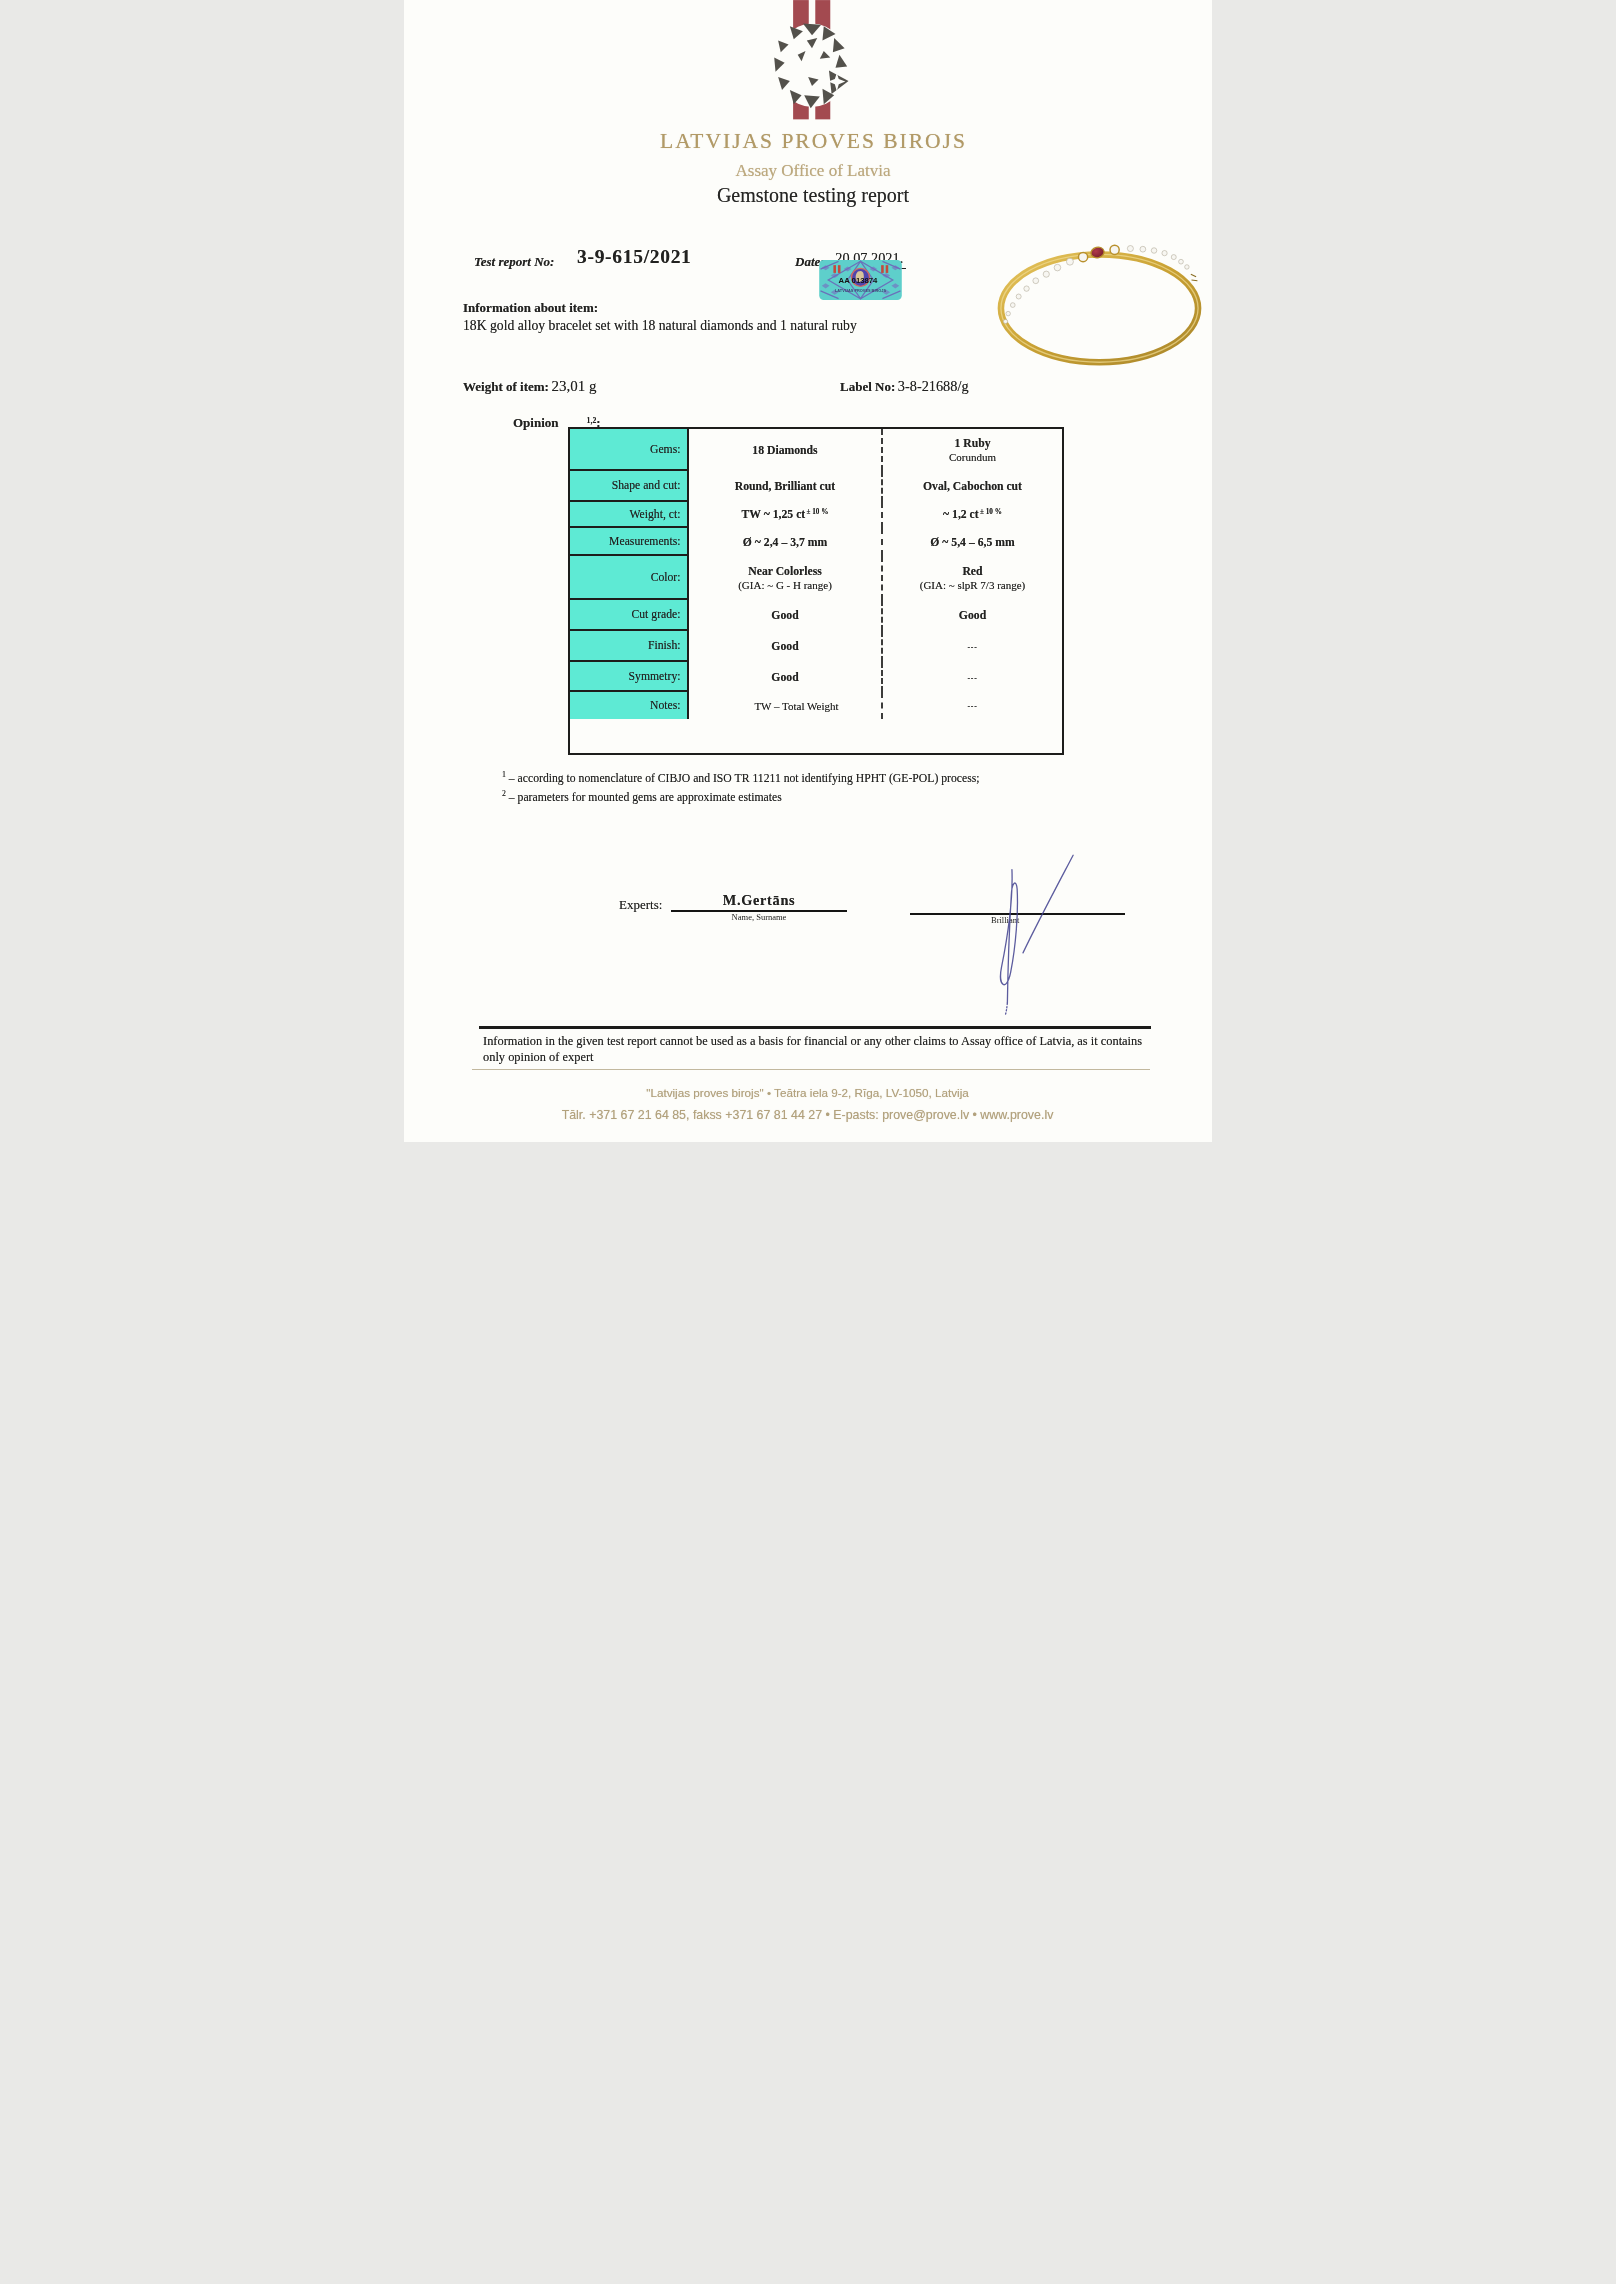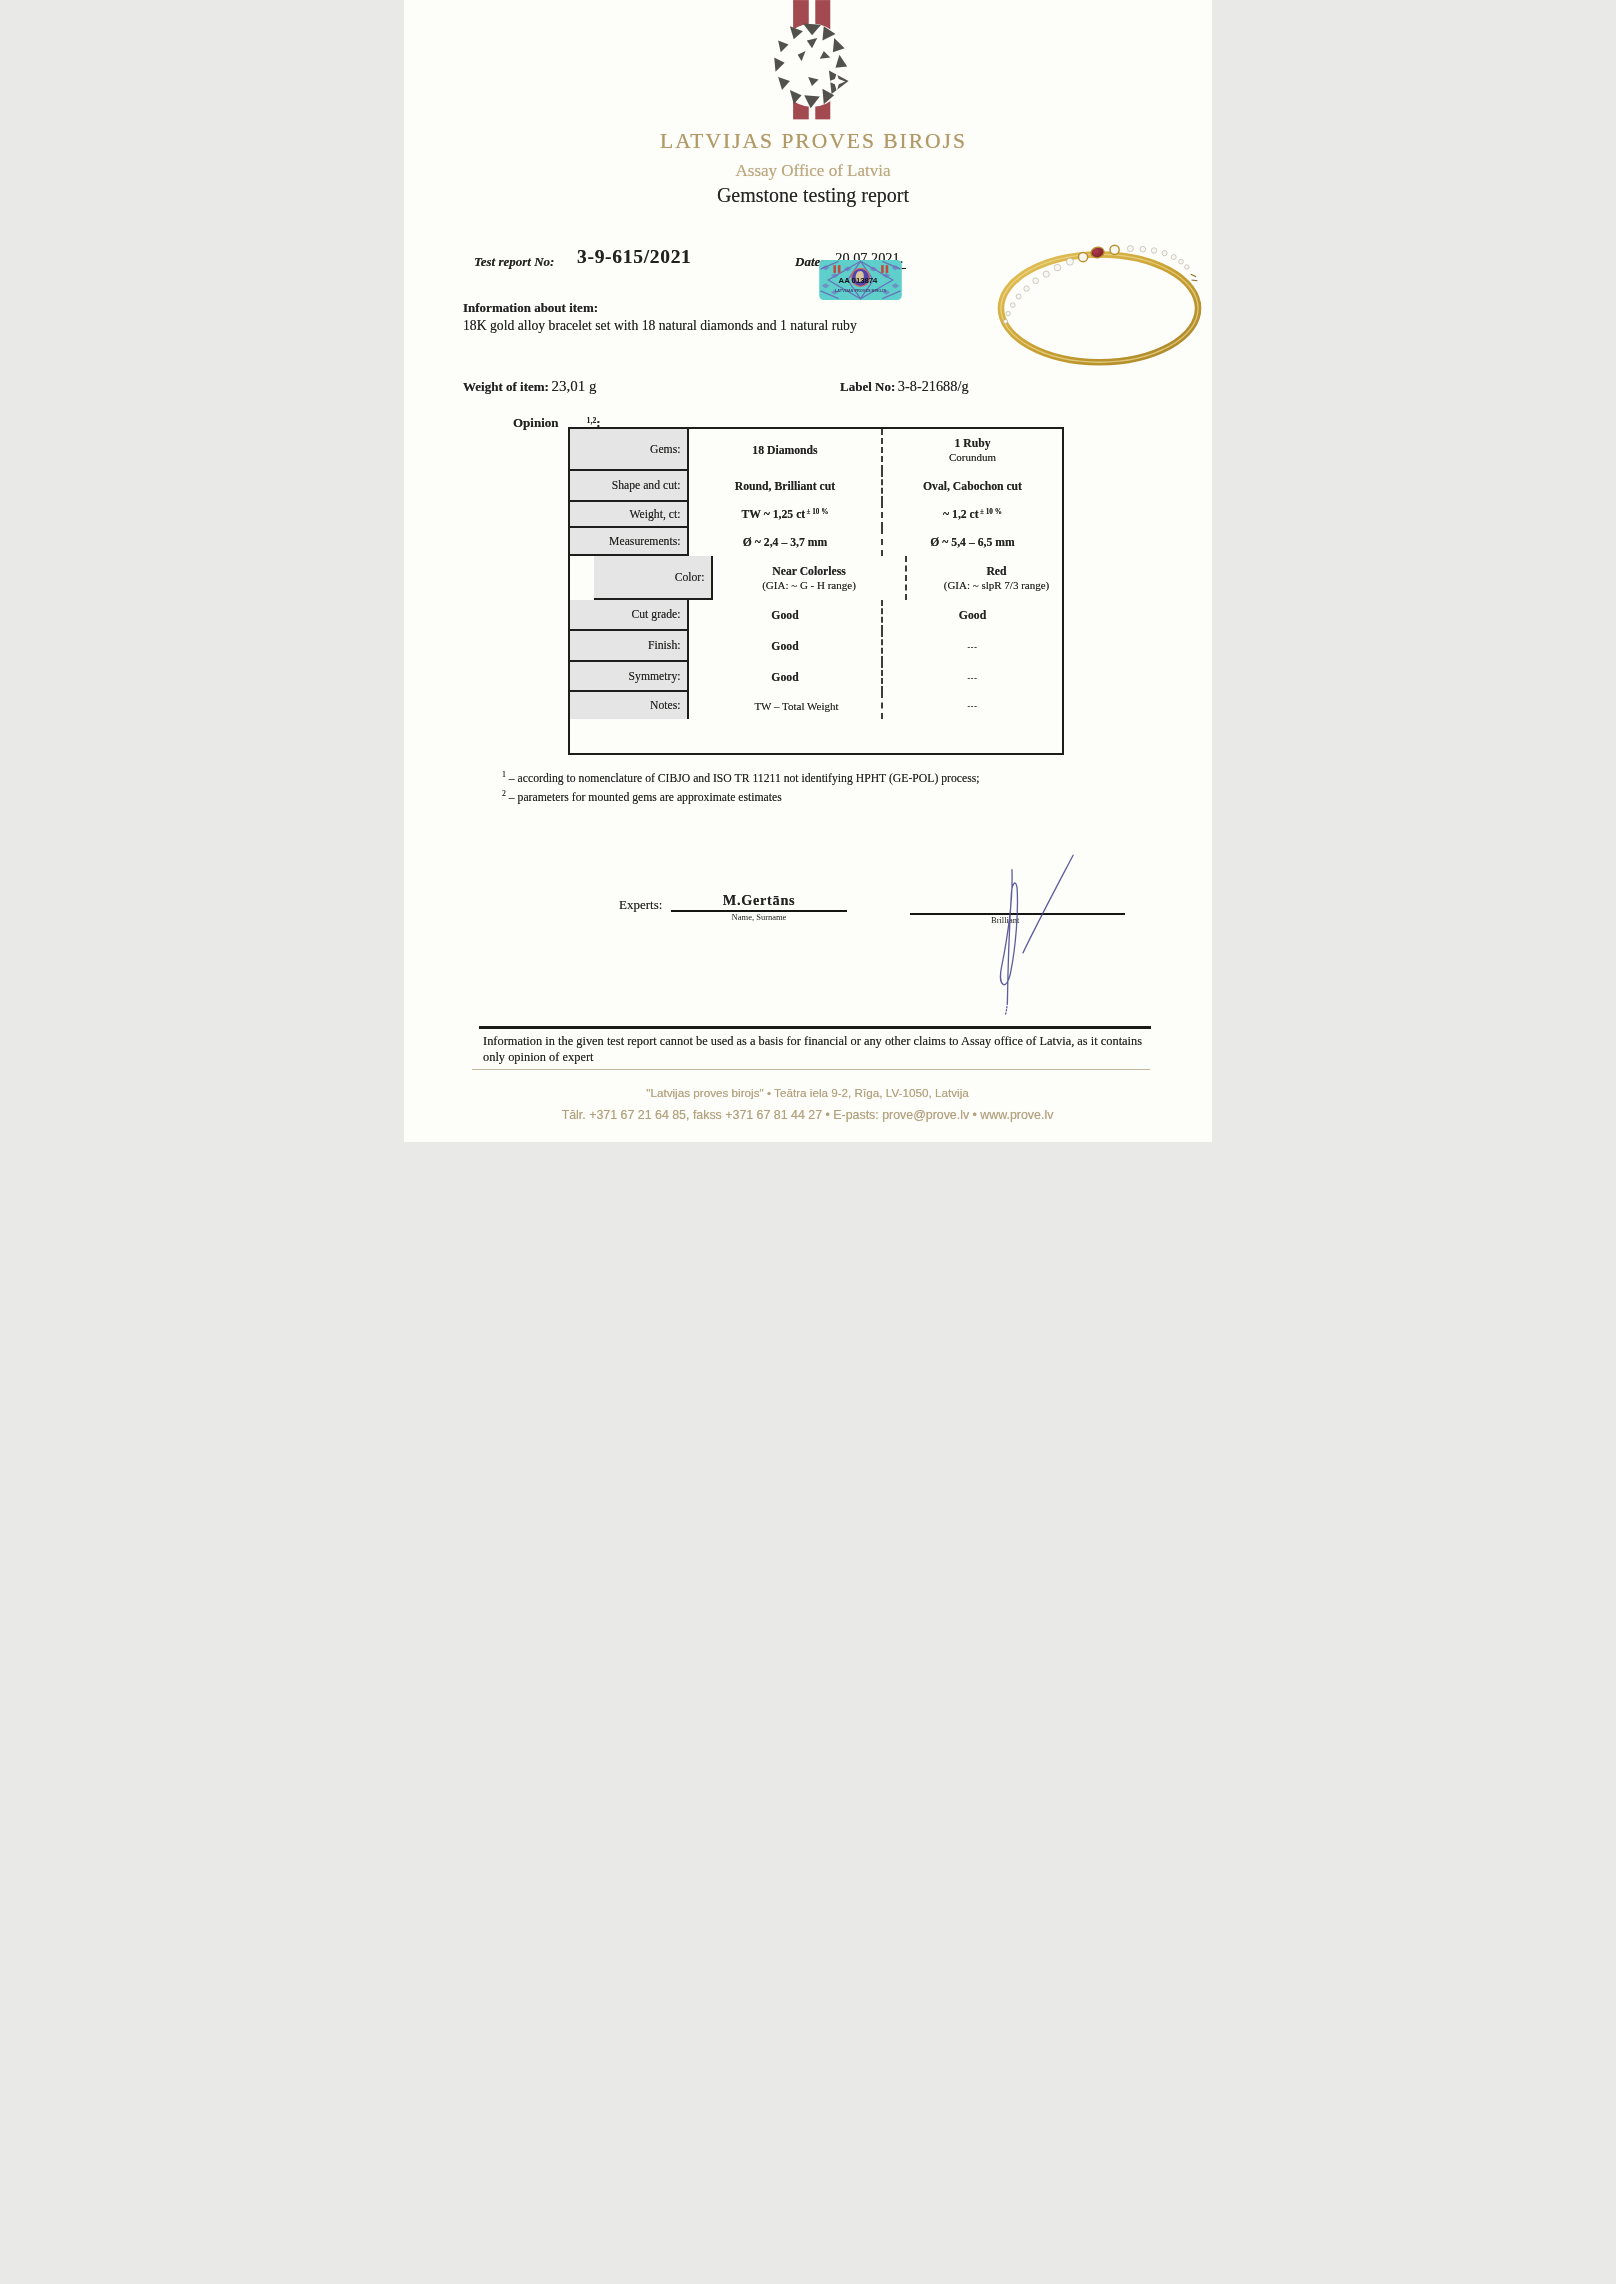--- a/index.html
+++ b/index.html
@@ -20,21 +20,21 @@
   .info-lbl{font-weight:700;font-size:13px;}
   .plain-21{font-size:13.7px;}
   .weight-val{font-size:15px;}
   .labelno-val{font-size:14.3px;}
   .sup{font-size:7.8px;vertical-align:super;font-weight:700;margin-left:28px;}
   
   .gtable{left:164px;top:427px;width:496px;height:328px;border:2px solid #1d1d1b;box-sizing:border-box;}
   .trow{display:flex;}
   .lcell{width:119px;flex:0 0 119px;border-right:2px solid #1d1d1b;border-bottom:2px solid #1d1d1b;
          display:flex;align-items:center;justify-content:flex-end;padding-right:6.5px;box-sizing:border-box;
-         font-size:11.7px;background:#e5e5e5;}
+         font-size:11.7px;background:#5eead4;}
   .trow:last-child .lcell{border-bottom:none;}
   .vcell{display:flex;flex-direction:column;align-items:center;justify-content:center;box-sizing:border-box;
          text-align:center;}
   .vcell.d{width:192px;flex:0 0 192px;}
   .vcell.r{width:181px;flex:0 0 181px;border-left:2px dashed #3c3c3a;}
   .main{font-weight:700;font-size:11.7px;}
   .l2{font-size:11px;margin-top:1.3px;}
   .l2:empty{display:none;}
   .csup{font-size:7.2px;vertical-align:super;font-weight:700;margin-left:1.3px;}
   .csup:empty{display:none;}
@@ -242,21 +242,21 @@
         </div>
       <div class="vcell d">
         <div><span class="main">Ø ~ 2,4 – 3,7 mm</span></div>
       </div>
       <div class="vcell r">
         <div><span class="main">Ø ~ 5,4 – 6,5 mm</span></div>
       </div>
     </div>
 
 
-    <div class="trow" style="height:44px;padding-left:24px;">
+    <div class="trow" style="height:44px;">
       <div class="lcell">
           <span>Color:</span>
         </div>
       <div class="vcell d">
         <div><span class="main">Near Colorless</span></div>
         <div class="l2">(GIA: ~ G - H range)</div>
       </div>
       <div class="vcell r">
         <div><span class="main">Red</span></div>
         <div class="l2">(GIA: ~ slpR 7/3 range)</div>

